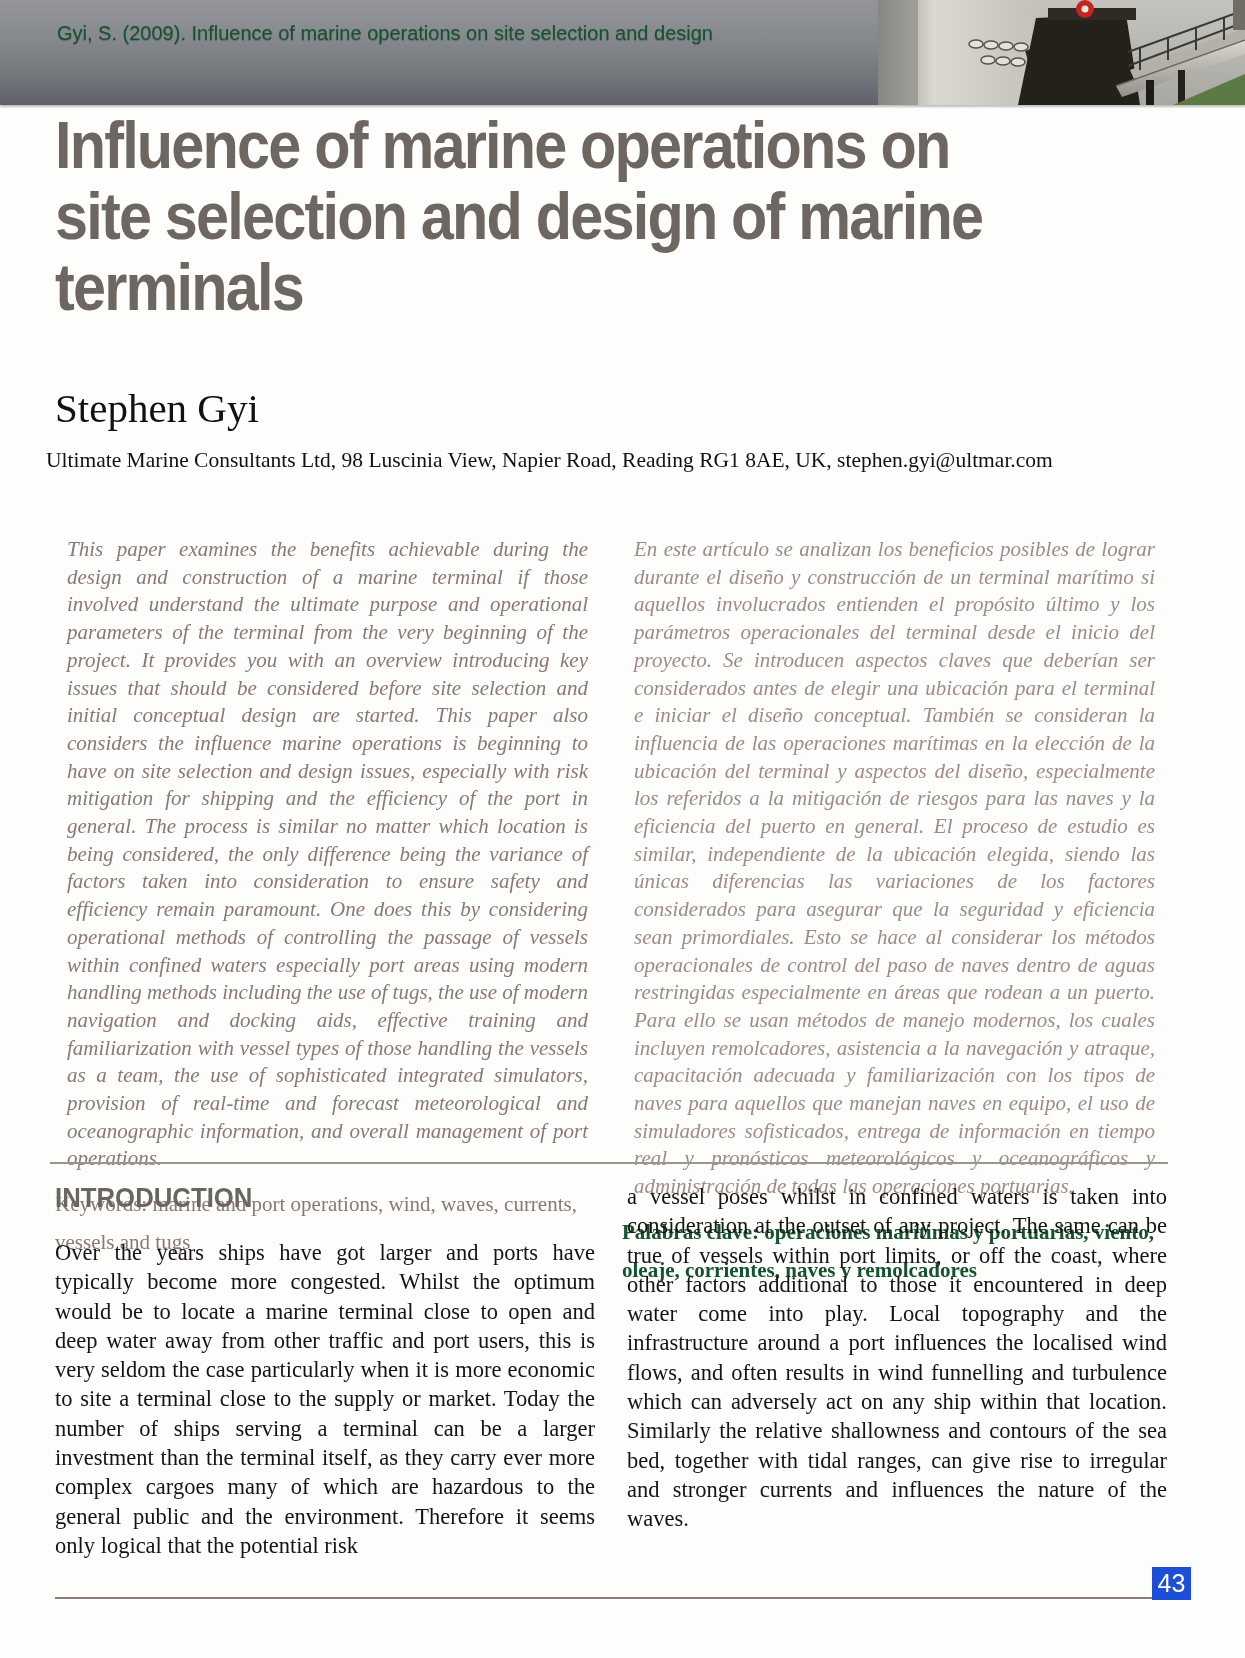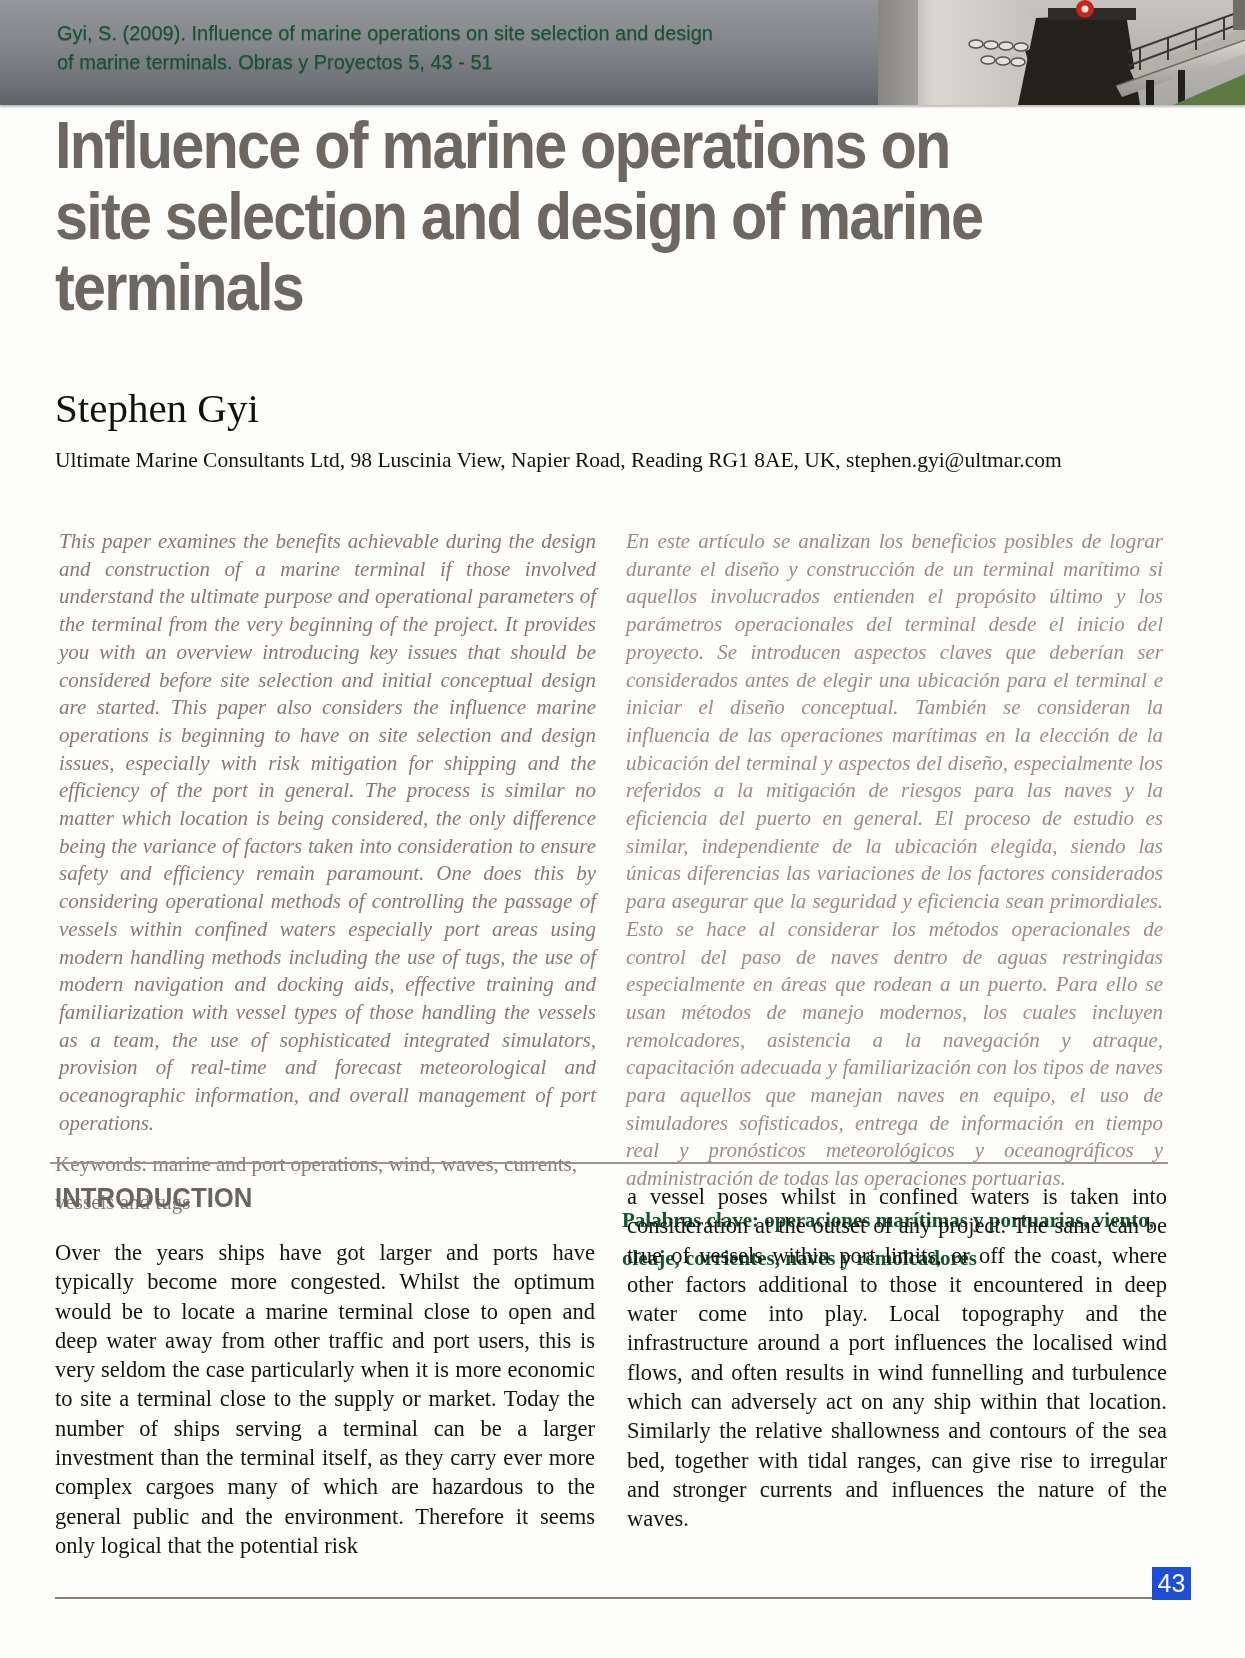--- a/index.html
+++ b/index.html
@@ -25,25 +25,25 @@
     position:absolute;left:55px;top:110px;width:1180px;
     font-family:"Liberation Sans",sans-serif;font-weight:bold;
     font-size:66px;line-height:71px;letter-spacing:-2px;color:#6e6761;
     transform:scaleX(.90);transform-origin:left top;white-space:nowrap;
   }
   .dates{
     position:absolute;right:85px;top:332px;text-align:right;
     font-size:19px;line-height:25px;font-weight:bold;color:#0e0d0c;
   }
   .author{position:absolute;left:55px;top:384px;font-size:41px;color:#121110;}
-  .affiliation{position:absolute;left:55px;top:448px;font-size:21.5px;color:#121110;}
+  .affiliation{position:absolute;left:46px;top:448px;font-size:21.5px;color:#121110;}
   
   .abstract-row{position:absolute;left:55px;top:524px;width:1112px;display:flex;gap:22px;}
   .abstract-col{width:545px;}
-  .abstract-en,.abstract-es{font-style:italic;text-align:justify;font-size:21px;line-height:27.7px;margin:4px;}
+  .abstract-en,.abstract-es{font-style:italic;text-align:justify;font-size:21px;line-height:27.7px;margin:12px;}
   .abstract-en{color:#8a7876;}
   .abstract-es{color:#9d8b89;}
   .keywords,.palabras{font-size:21px;line-height:38px;margin:8px 0 0 0;text-align:left;}
   .keywords{color:#8a7876;}
   .palabras{color:#14532d;font-weight:bold;}
   
   .section-rule{position:absolute;left:50px;top:1162px;width:1118px;height:0;border-top:2px solid #9b958f;}
   .intro-row{position:absolute;left:55px;top:1182px;width:1112px;display:flex;gap:32px;}
   .intro-col{width:545px;}
   .intro-heading{
@@ -61,21 +61,20 @@
   }
 </style>
 </head>
 <body>
 
 <div class="page">
 
   <div class="header-bar"></div>
   <div class="citation">
     <div>Gyi, S. (2009). Influence of marine operations on site selection and design</div>
-    <div>of marine terminals. Obras y Proyectos 5, 43 - 51</div>
   </div>
 
   <div class="photo">
     <svg width="367" height="105" viewBox="0 0 367 105" xmlns="http://www.w3.org/2000/svg">
       <defs>
         <linearGradient id="sky" x1="0" y1="0" x2="0" y2="1">
           <stop offset="0" stop-color="#c6c4bf"></stop>
             <stop offset="1" stop-color="#a9a7a1"></stop>
         </linearGradient>
         <linearGradient id="hull" x1="0" y1="0" x2="1" y2="0">

